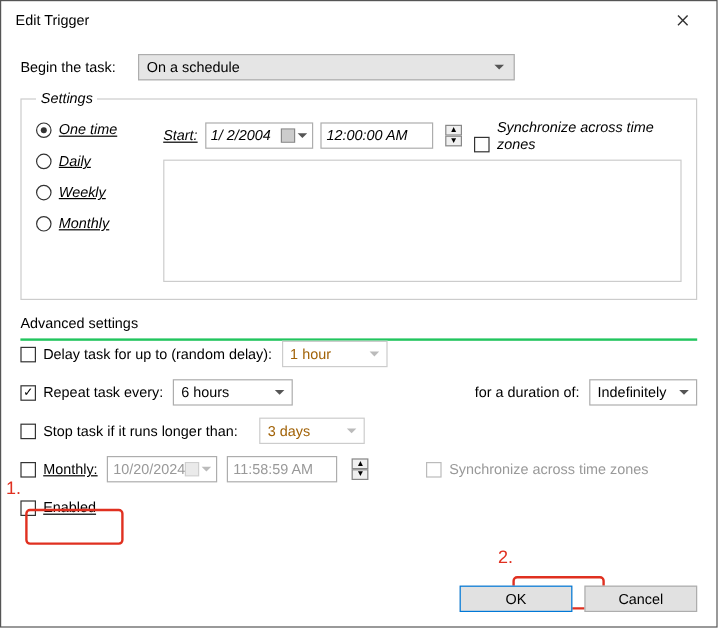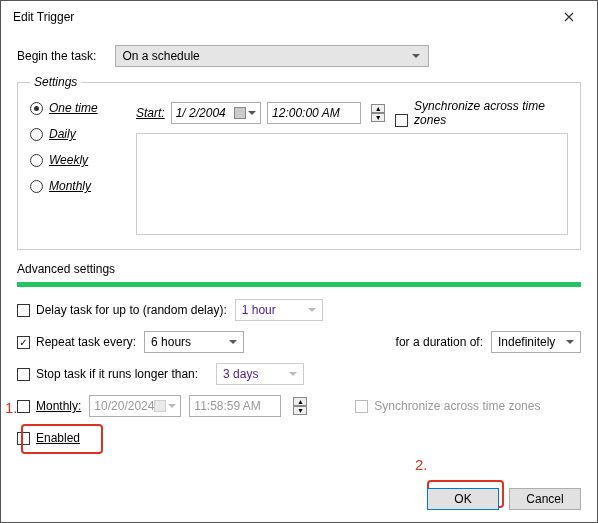--- a/index.html
+++ b/index.html
@@ -27,32 +27,32 @@
 .drop-arrow { width: 0; height: 0; border-left: 4px solid transparent; border-right: 4px solid transparent; border-top: 4px solid #555; margin-left: 2px; }
 .time-box { width: 100px; }
 .spinner { display: flex; flex-direction: column; margin-left: 4px; }
 .spin-btn { width: 14px; height: 9px; border: 1px solid #888; font-size: 7px; line-height: 7px; text-align: center; background: #f0f0f0; }
 .checkbox { width: 13px; height: 13px; border: 1px solid #333; display: inline-flex; align-items: center; justify-content: center; background: #fff; flex-shrink: 0; }
 .checkbox.checked::after { content: "✓"; font-size: 10px; line-height: 10px; }
 .checkbox.disabled { border-color: #bbb; }
 .check-item { display: flex; align-items: flex-end; gap: 6px; }
 .big-panel { border: 1px solid #ccc; height: 102px; margin-top: 4px; }
 .adv-title { margin: 4px 0 6px 0; }
-.adv-body { border-top: 5px solid #22c55e; padding-top: 12px; }
+.adv-body { border-top: 2px solid #22c55e; padding-top: 0; }
 .adv-row { display: flex; align-items: center; gap: 8px; margin-bottom: 10px; min-height: 22px; }
 .select-box { border: 1px solid #adadad; height: 22px; display: flex; align-items: center; padding: 0 6px; position: relative; background: #fff; min-width: 80px; }
 .select-box::after { content: ""; position: absolute; right: 6px; top: 50%; width: 0; height: 0; border-left: 4px solid transparent; border-right: 4px solid transparent; border-top: 4px solid #555; transform: translateY(-50%); }
-.select-box.disabled { color: #4c1d95; border-color: #ccc; }
+.select-box.disabled { color: #a16207; border-color: #ccc; }
 .select-box.disabled::after { border-top-color: #bbb; }
 .disabled-text { color: #999; }
 .underline { text-decoration: underline; }
 .annot { position: absolute; color: #e03020; font-size: 15px; font-weight: normal; }
 .red-box { position: absolute; border: 2px solid #e03020; border-radius: 4px; }
 .btn-row { position: absolute; bottom: 12px; right: 16px; display: flex; gap: 10px; }
-.btn { width: 72px; height: 22px; border: 1px solid #adadad; background: #e1e1e1; display: flex; align-items: center; justify-content: center; cursor: pointer; }
+.btn { width: 94px; height: 22px; border: 1px solid #adadad; background: #e1e1e1; display: flex; align-items: center; justify-content: center; cursor: pointer; }
 .btn.default { border-color: #0078d7; }
 </style>
 </head>
 <body>
 
 <div class="titlebar">
   <span class="title">Edit Trigger</span>
   <div class="close-btn">
     <svg width="10" height="10" viewBox="0 0 10 10">
         <path d="M1 1 L9 9 M9 1 L1 9" stroke="#333" stroke-width="1.2"></path>

